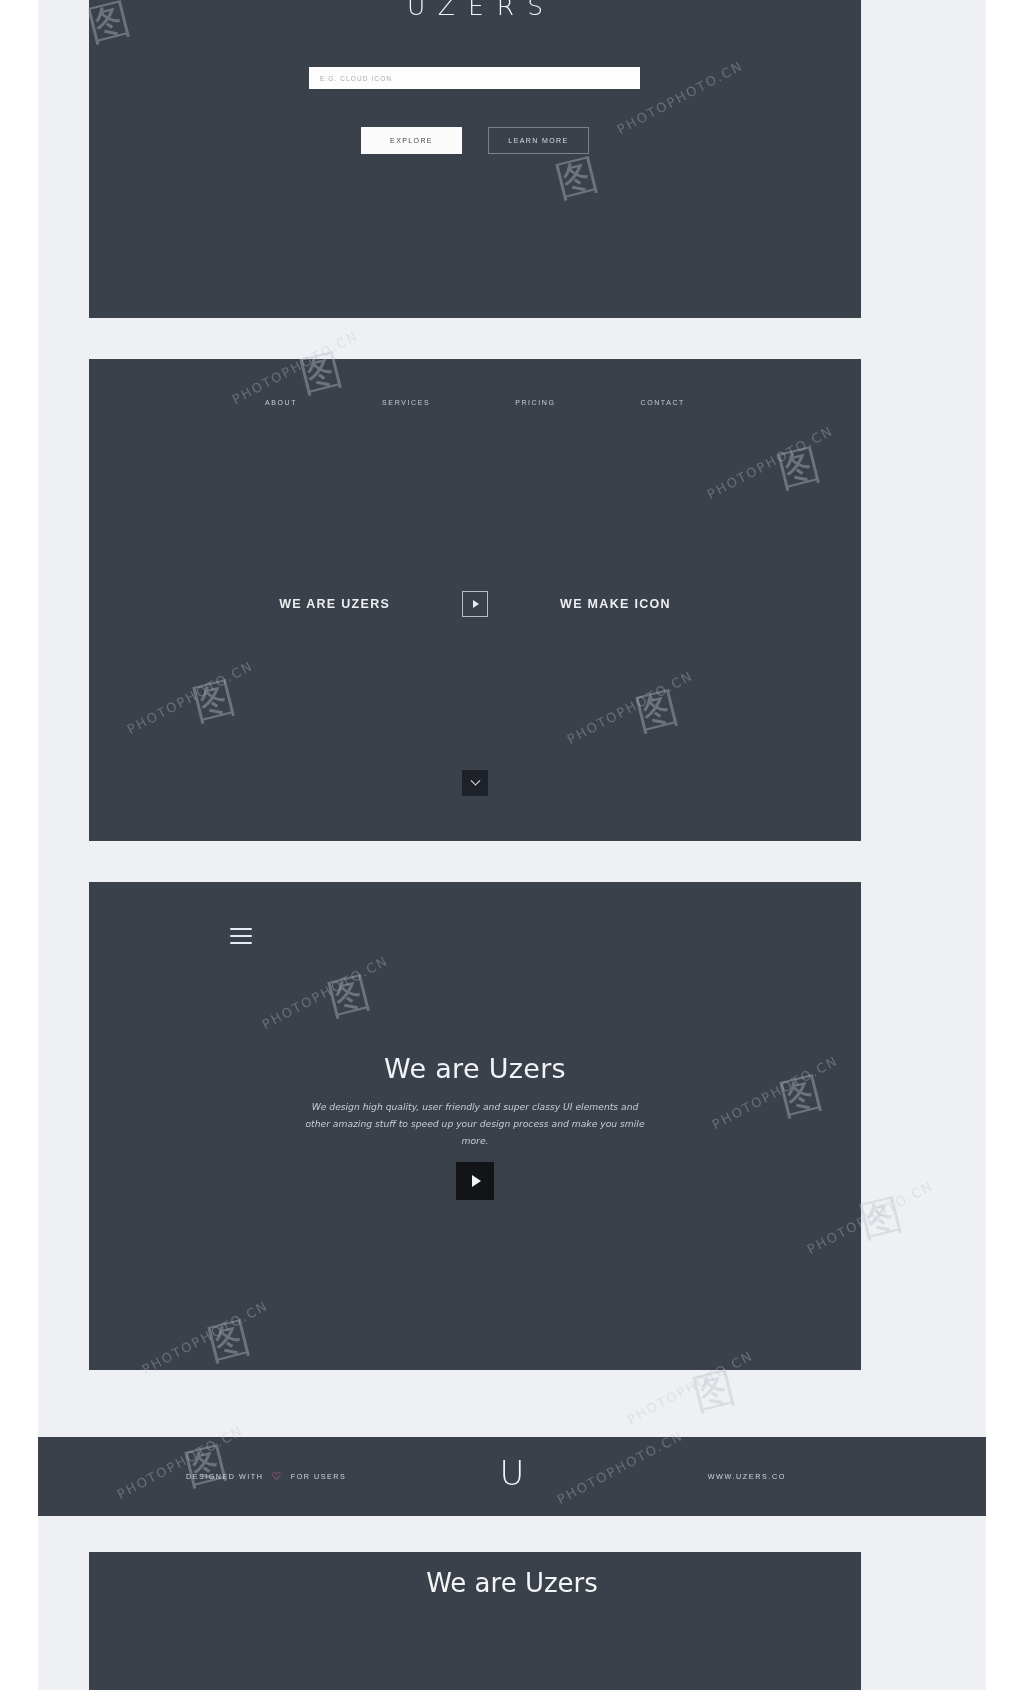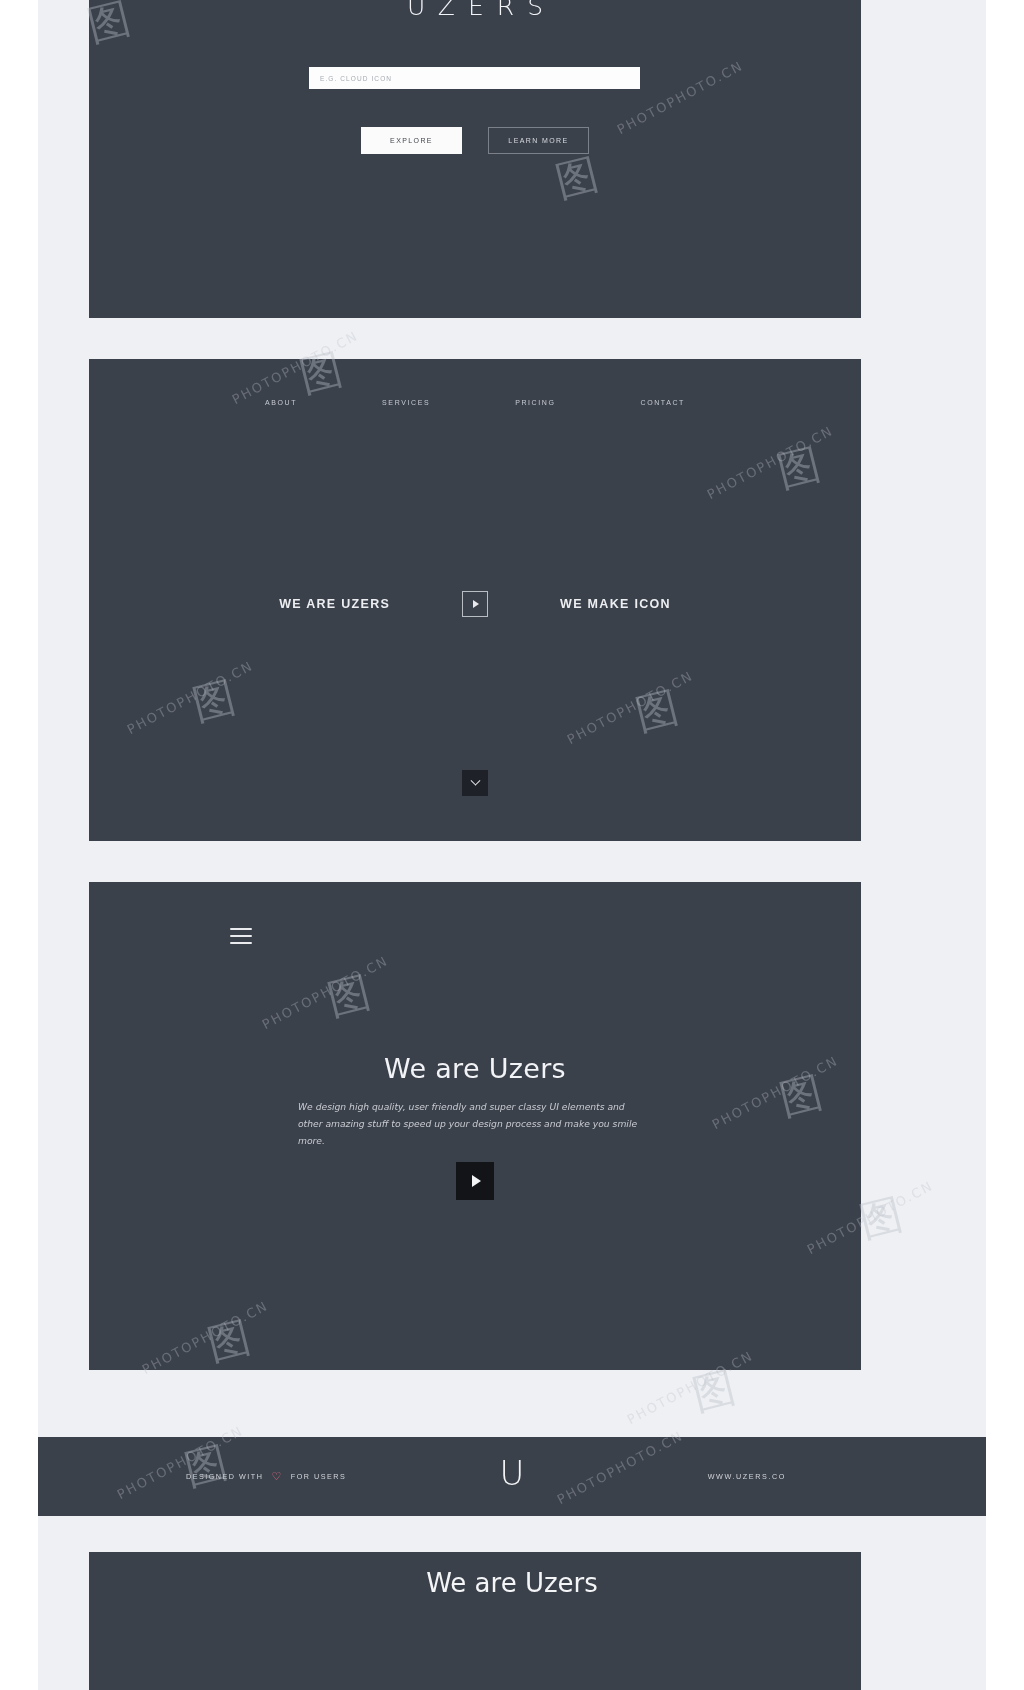--- a/index.html
+++ b/index.html
@@ -221,21 +221,21 @@
     letter-spacing: 0.3px;
     font-family: "DejaVu Sans", sans-serif;
   }
 
   .about-copy {
     position: absolute;
     left: 50%;
     margin-left: -177px;
     top: 216px;
     width: 354px;
-    text-align: left;
+    text-align: center;
     color: #c9ccd2;
     font-size: 9.2px;
     line-height: 17px;
     font-style: italic;
     font-family: "DejaVu Sans", sans-serif;
   }
 
   .play-solid {
     position: absolute;
     left: 50%;

